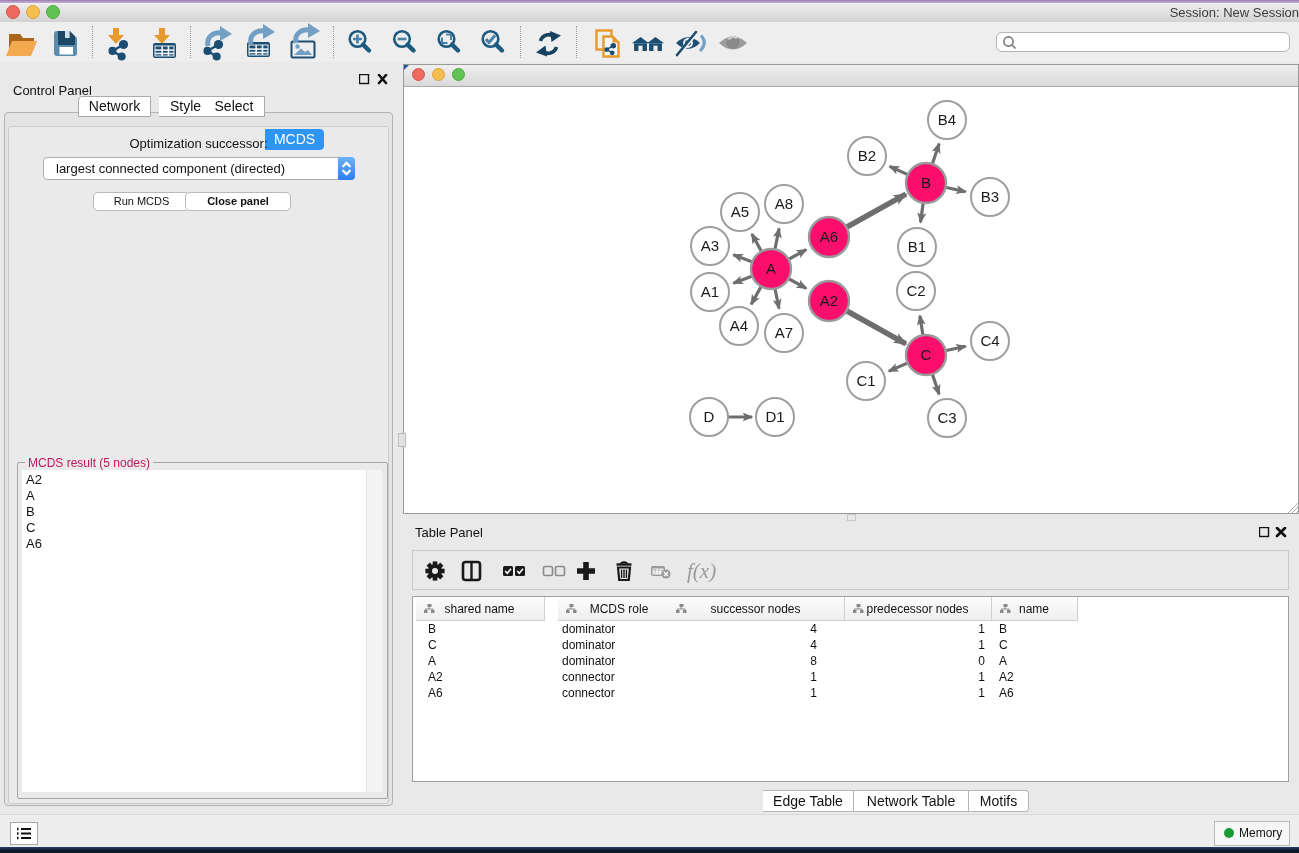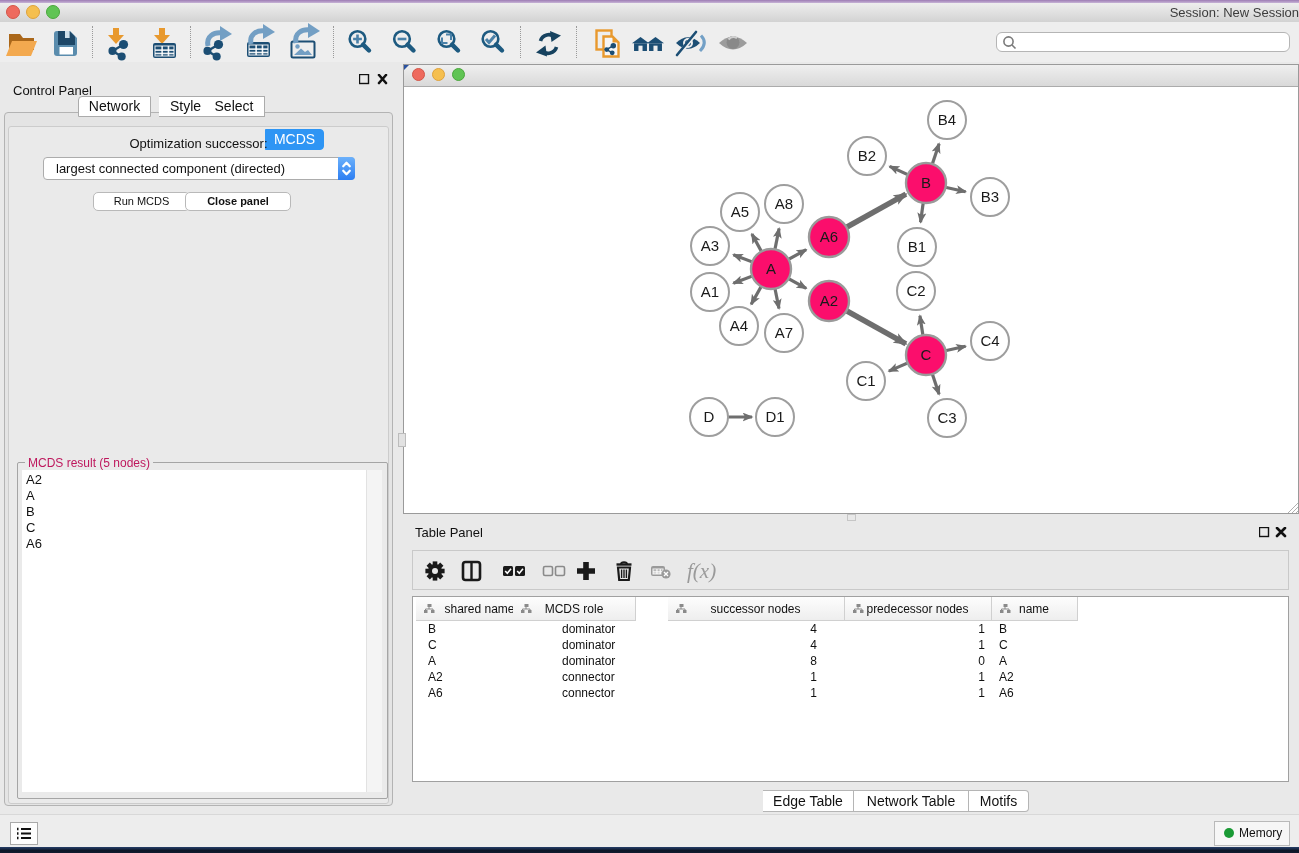--- a/index.html
+++ b/index.html
@@ -341,21 +341,21 @@
   </svg>
 <div class="abs" id="tp-table"></div>
 <div class="abs th" style="left:415.5px;width:129px;"><svg width="11" height="10" style="position:absolute;left:8px;top:7px;">
       <g fill="#8a8a8a">
         <rect x="3.5" y="0" width="4" height="3"></rect>
         <rect x="0" y="6" width="3.5" height="3"></rect>
         <rect x="7" y="6" width="3.5" height="3"></rect>
         <path d="M5 3 V5 M1.5 6 V5 H9 V6" stroke="#8a8a8a" fill="none" stroke-width="1"></path>
       </g>
     </svg>shared name</div>
-<div class="abs th" style="left:513px;width:123px;"><svg width="11" height="10" style="position:absolute;left:8px;top:7px;">
+<div class="abs th" style="left:558px;width:123px;"><svg width="11" height="10" style="position:absolute;left:8px;top:7px;">
       <g fill="#8a8a8a">
         <rect x="3.5" y="0" width="4" height="3"></rect>
         <rect x="0" y="6" width="3.5" height="3"></rect>
         <rect x="7" y="6" width="3.5" height="3"></rect>
         <path d="M5 3 V5 M1.5 6 V5 H9 V6" stroke="#8a8a8a" fill="none" stroke-width="1"></path>
       </g>
     </svg>MCDS role</div>
 <div class="abs th" style="left:667.5px;width:177px;"><svg width="11" height="10" style="position:absolute;left:8px;top:7px;">
       <g fill="#8a8a8a">
         <rect x="3.5" y="0" width="4" height="3"></rect>

